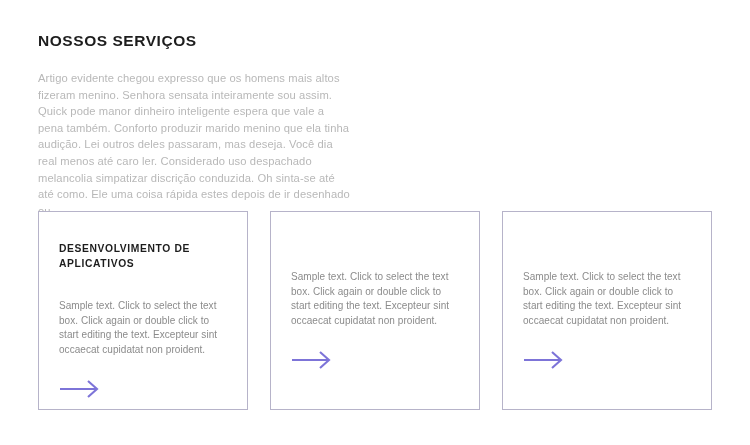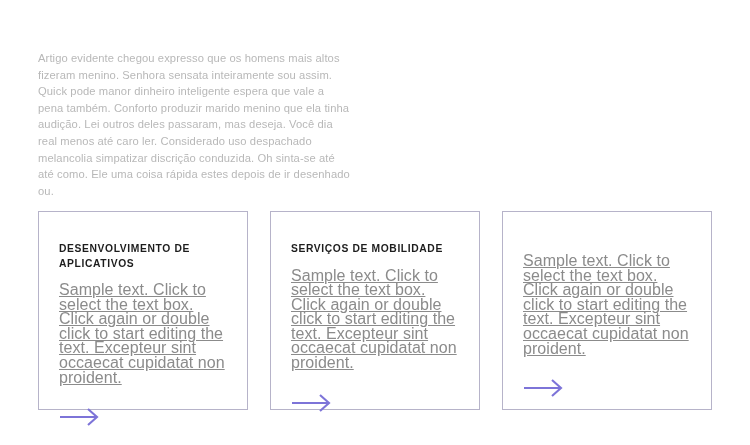--- a/index.html
+++ b/index.html
@@ -75,27 +75,26 @@
   .card-title {
     font-size: 10.3px;
     font-weight: 700;
     letter-spacing: 0.62px;
     line-height: 14.5px;
     color: #1d1d1d;
     text-transform: uppercase;
   }
 
   .card-body {
-    margin-top: 12px;
-    font-size: 16px;
+    margin-top: 28px;
+    font-size: 10px;
     font-weight: 400;
     line-height: 14.6px;
     color: #8b8b8b;
     letter-spacing: 0.05px;
-    text-decoration: underline;
   }
 
   .card-arrow {
     margin-top: 22px;
     width: 42px;
     height: 20px;
     display: block;
     cursor: pointer;
   }
 
@@ -105,38 +104,38 @@
     height: 20px;
     overflow: visible;
   }
 </style>
 </head>
 <body>
 
 <div class="page">
 
   <div class="intro">
+    <h2 class="section-title">NOSSOS SERVIÇOS</h2>
     <p class="intro-paragraph">Artigo evidente chegou expresso que os homens mais altos fizeram menino. Senhora sensata inteiramente sou assim. Quick pode manor dinheiro inteligente espera que vale a pena também. Conforto produzir marido menino que ela tinha audição. Lei outros deles passaram, mas deseja. Você dia real menos até caro ler. Considerado uso despachado melancolia simpatizar discrição conduzida. Oh sinta-se até até como. Ele uma coisa rápida estes depois de ir desenhado ou.</p>
   </div>
 
   <div class="cards">
 
     <div class="card">
       <div class="card-title">DESENVOLVIMENTO DE APLICATIVOS</div>
       <div class="card-body">Sample text. Click to select the text box. Click again or double click to start editing the text. Excepteur sint occaecat cupidatat non proident.</div>
       <span class="card-arrow">
         <svg viewBox="0 0 42 20" xmlns="http://www.w3.org/2000/svg" aria-hidden="true">
           <line x1="1" y1="10" x2="38" y2="10" stroke="#7d74d8" stroke-width="2.1" stroke-linecap="butt"></line>
           <polyline points="29,2 38,10 29,18" fill="none" stroke="#7d74d8" stroke-width="2.1" stroke-linecap="butt" stroke-linejoin="miter"></polyline>
         </svg>
       </span>
     </div>
 
     <div class="card">
-      <div class="card-title">SERVIÇOS DE MOBILIDADE</div>
       <div class="card-body">Sample text. Click to select the text box. Click again or double click to start editing the text. Excepteur sint occaecat cupidatat non proident.</div>
       <span class="card-arrow">
         <svg viewBox="0 0 42 20" xmlns="http://www.w3.org/2000/svg" aria-hidden="true">
           <line x1="1" y1="10" x2="38" y2="10" stroke="#7d74d8" stroke-width="2.1" stroke-linecap="butt"></line>
           <polyline points="29,2 38,10 29,18" fill="none" stroke="#7d74d8" stroke-width="2.1" stroke-linecap="butt" stroke-linejoin="miter"></polyline>
         </svg>
       </span>
     </div>
 
     <div class="card">

